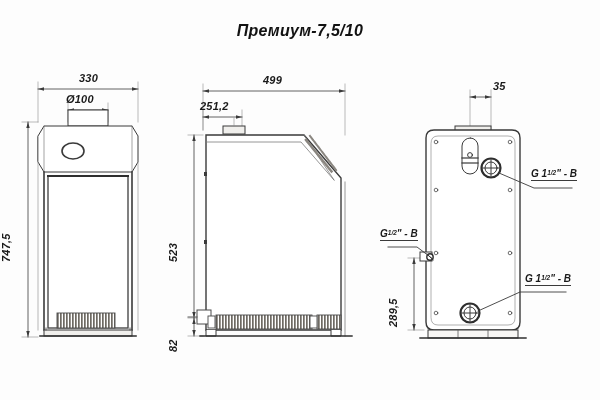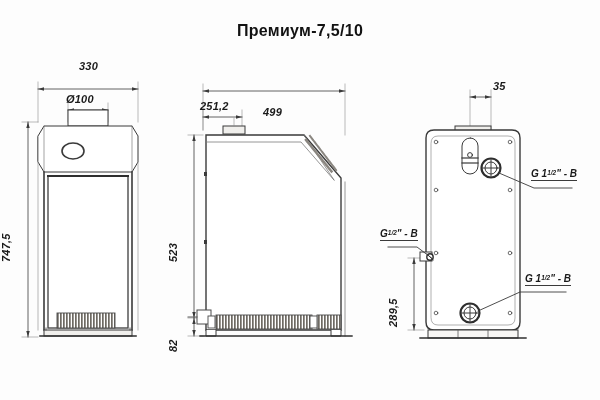--- a/index.html
+++ b/index.html
@@ -50,20 +50,21 @@
     vertical-align: 0.35em;
   }
   #page-title {
     position: absolute;
     left: 0;
     top: 22px;
     width: 600px;
     text-align: center;
     font-family: "Liberation Sans", sans-serif;
     font-size: 16px;
+    font-style: italic;
     font-weight: bold;
     color: #121212;
     letter-spacing: 0.3px;
   }
 </style>
 </head>
 <body>
 
 <div id="page">
 
@@ -228,25 +229,25 @@
         <line x1="420" y1="338" x2="526" y2="338" stroke="#2e2e2e" stroke-width="1.4"></line>
 
         <path d="M499,173 L534,188 L572,188" stroke="#3a3a3a" stroke-width="0.9"></path>
         <path d="M433,259 L417,247 L388,247" stroke="#3a3a3a" stroke-width="0.9"></path>
         <path d="M478,311 L520,292 L566,292" stroke="#3a3a3a" stroke-width="0.9"></path>
       </g>
 
     </g>
   </svg>
 
-  <div class="dim-text" style="left:79px;  top:60px;text-align:center;">330</div>
+  <div class="dim-text" style="left:79px;  top:72px;text-align:center;">330</div>
   <div class="dim-text" style="left:66px;  top:93px;">Ø100</div>
   <div class="dim-text vert" style="left:12px; top:250px;">747,5</div>
 
-  <div class="dim-text" style="left:263px; top:74px;margin-top:32px;">499</div>
+  <div class="dim-text" style="left:263px; top:74px;">499</div>
   <div class="dim-text" style="left:200px; top:100px;">251,2</div>
   <div class="dim-text vert" style="left:179px; top:250px;">523</div>
   <div class="dim-text vert" style="left:179px; top:340px;">82</div>
 
   <div class="dim-text" style="left:493px; top:80px;">35</div>
   <div class="dim-text vert" style="left:399px; top:315px;">289,5</div>
 
   <div class="conn-text" style="left:531px; top:168px; border-bottom:1px solid #3a3a3a; padding-bottom:1px;">
     <span>G 1</span><sup>1/2</sup><span>" - В</span>
   </div>

